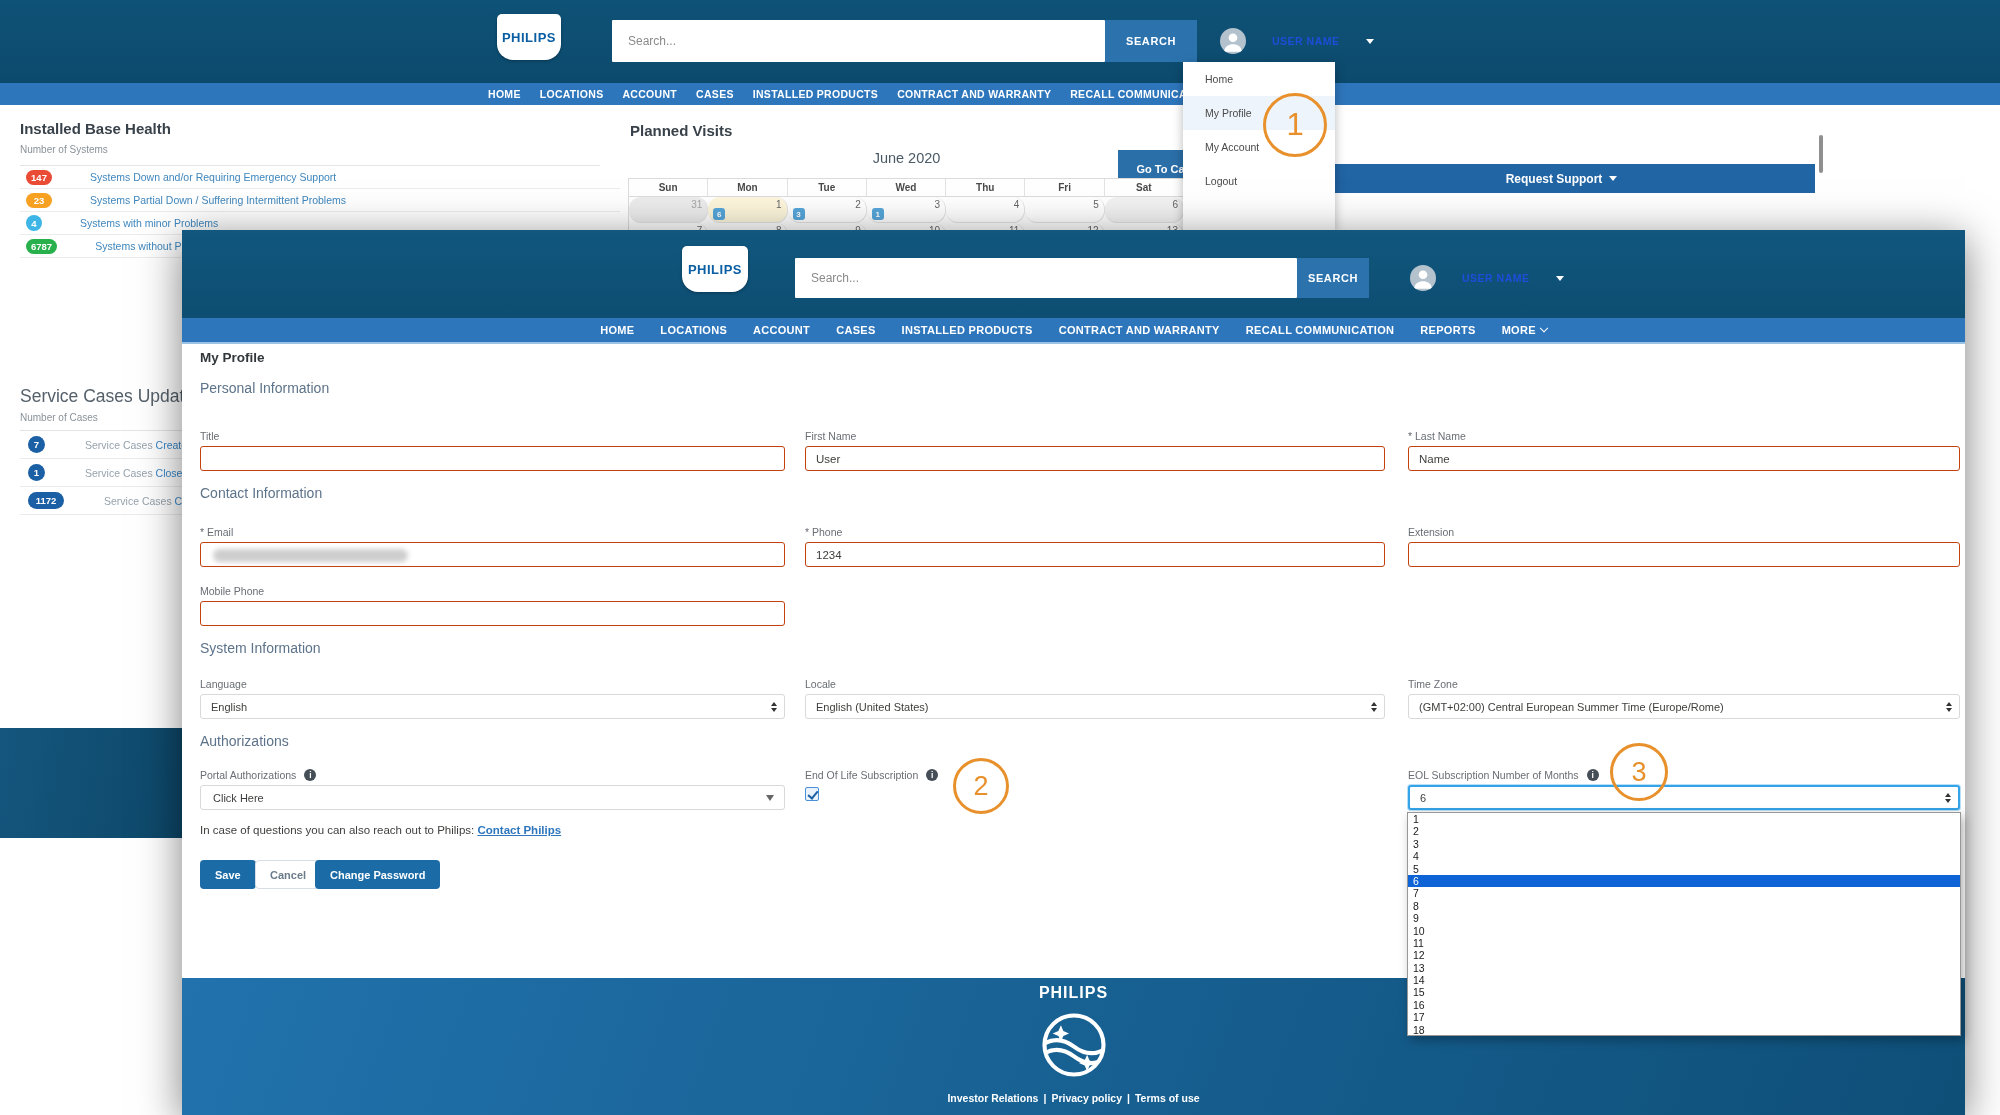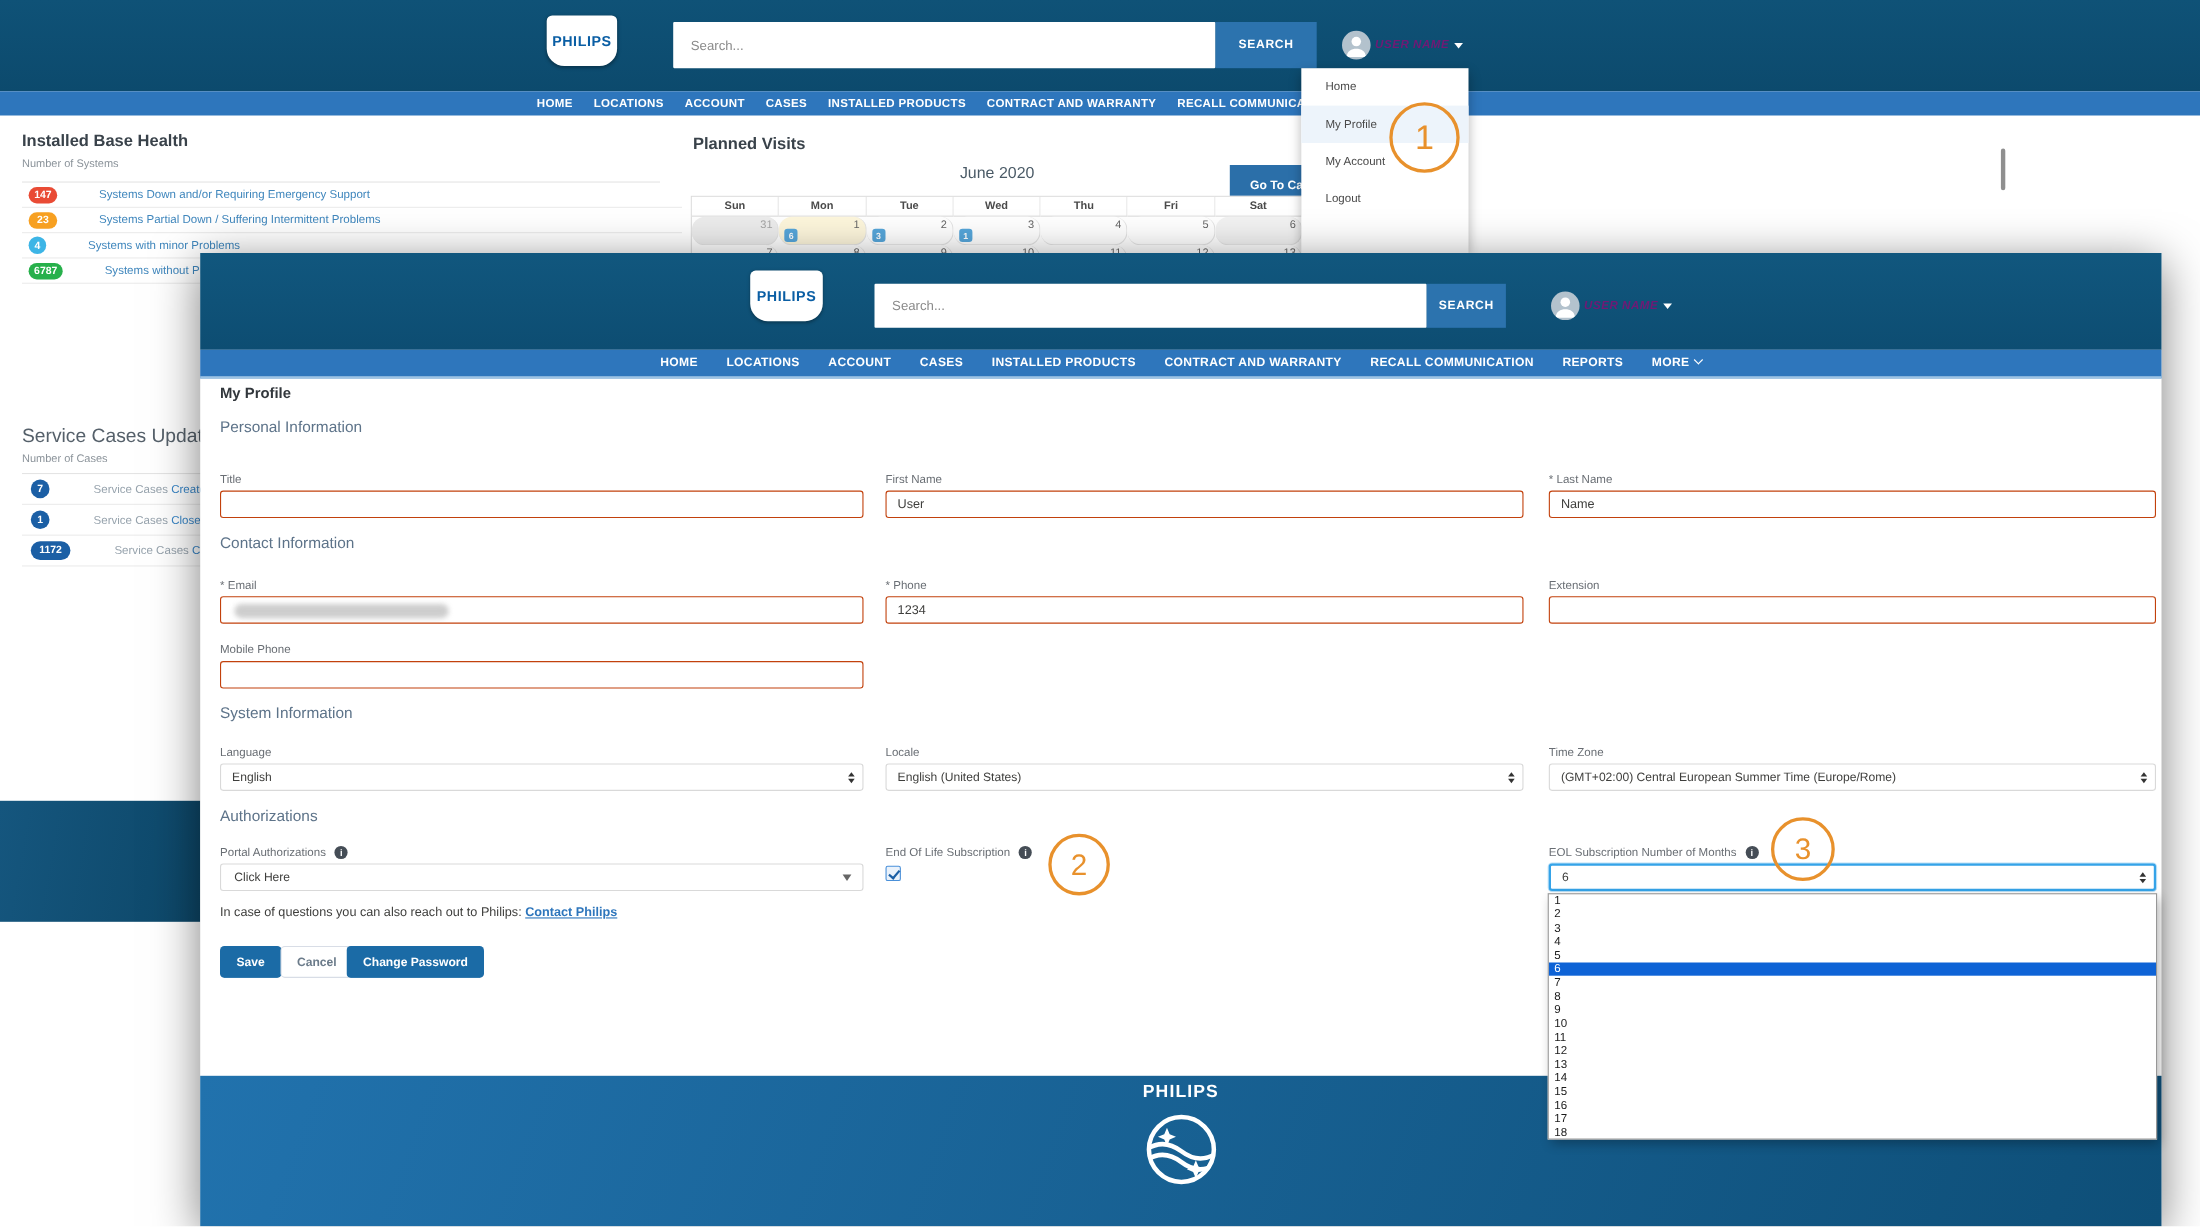--- a/index.html
+++ b/index.html
@@ -7,21 +7,21 @@
   #stage { position:relative; width:2000px; height:1115px; overflow:hidden; background:#fff; }
 
   
   #bgwin { position:absolute; inset:0; background:#fff; }
   .hdr-dark { position:absolute; left:0; top:0; width:100%; height:83px; background:linear-gradient(180deg,#0f5277,#0c4a6d); }
   .ph-logo { position:absolute; background:#fff; border-radius:5px 5px 16px 16px; display:flex; align-items:center; justify-content:center; box-shadow:0 1px 3px rgba(0,0,0,.3); }
   .ph-logo span { color:#0a5ea4; font-weight:bold; font-size:13px; letter-spacing:.5px; }
   .srch-inp { position:absolute; background:#fff; border:none; font-size:12px; color:#555; padding:0 16px; border-radius:1px; }
   .srch-inp::placeholder { color:#8a8a8a; }
   .srch-btn { position:absolute; background:#2c73ae; color:#fff; border:none; font-weight:bold; font-size:11px; letter-spacing:.6px; cursor:pointer; }
-  .userchip { position:absolute; display:flex; align-items:center; gap:4px; color:#701a75;font-style:italic; }
+  .userchip { position:absolute; display:flex; align-items:center; gap:26px; color:#1d4ed8; }
   .avatar { width:26px; height:26px; border-radius:50%; background:#b3c2cd; overflow:hidden; display:flex; align-items:flex-end; justify-content:center; }
   .uname { font-size:10.5px; font-weight:bold; letter-spacing:.5px; }
   .tri-down { width:0; height:0; border-left:4px solid transparent; border-right:4px solid transparent; border-top:5px solid #fff; }
   .navbar { position:absolute; width:100%; height:22px; background:#2e76bc; display:flex; align-items:center; }
   .nav-items { display:flex; gap:19px; }
   .nav-items span { color:#fff; font-size:10.5px; font-weight:bold; letter-spacing:.3px; white-space:nowrap; cursor:pointer; }
   .vchev { display:inline-block; width:6px; height:6px; border-right:1.6px solid #fff; border-bottom:1.6px solid #fff; transform:rotate(45deg) translate(-2px,-2px); margin-left:5px; }
 
   .dash-title { position:absolute; font-size:15px; font-weight:bold; color:#39424a; }
   .dash-sub { position:absolute; font-size:10px; color:#8a9299; }
@@ -217,20 +217,24 @@
           </div>
           <div class="cal-c">
             <span class="dn">12</span>
           </div>
           <div class="cal-c">
             <span class="dn">13</span>
           </div>
         </div>
     </div>
 
+    <div class="reqbar">
+      <span>Request Support</span>
+      <span class="tri-down"></span>
+    </div>
     <div class="awaiting">Awaiting Action by you</div>
     <div class="bg-scrollthumb"></div>
 
     <div class="dash-title" style="left:20px;top:386px;font-size:17.5px;font-weight:500;color:#55606a;">Service Cases Updates</div>
     <div class="dash-sub" style="left:20px;top:412px;">Number of Cases</div>
     <div class="hline" style="left:20px;top:430px;width:540px;"></div>
     <div id="sc-rows">
         <div class="sc-row" style="top: 431px;">
           <span class="sc-badge" style="width: 17px; height: 17px; border-radius: 50%; background: rgb(27, 95, 165);">7</span>
           <span class="sc-txt">Service Cases <a>Created</a></span>
@@ -426,19 +430,20 @@
             </defs>
           <circle cx="50" cy="50" r="36" fill="none" stroke="#fff" stroke-width="5"></circle>
           <g clip-path="url(#cc)" stroke="#fff" stroke-width="5" fill="none">
             <path d="M8 52 q21 -16 42 0 q21 16 42 0"></path>
             <path d="M8 64 q21 -16 42 0 q21 16 42 0"></path>
           </g>
           <path d="M34 26 l3 7 7 3 -7 3 -3 7 -3 -7 -7 -3 7 -3 z" fill="#fff"></path>
           <path d="M66 68 l3 7 7 3 -7 3 -3 7 -3 -7 -7 -3 7 -3 z" fill="#fff" transform="translate(0,-6)"></path>
         </svg>
       </div>
+      <div class="footer-links" id="footer-links"><span class="lnk">Investor Relations</span><span class="sep">|</span><span class="lnk">Privacy policy</span><span class="sep">|</span><span class="lnk">Terms of use</span></div>
     </div>
   </section>
 
   <div class="annot" id="annot1">1</div>
   <div class="annot" id="annot2">2</div>
   <div class="annot" id="annot3">3</div>
 </div>
 
 </body></html>

